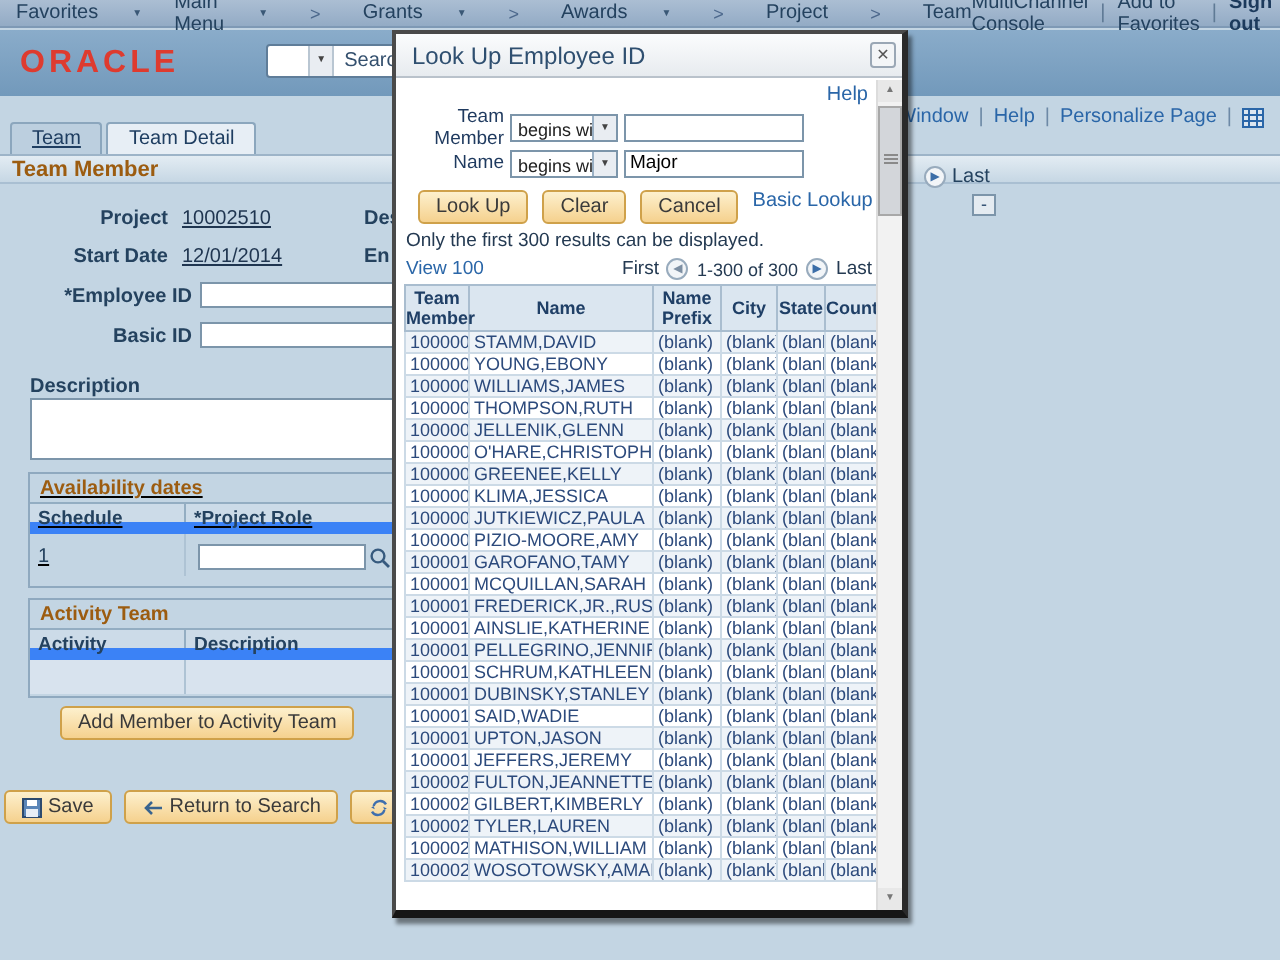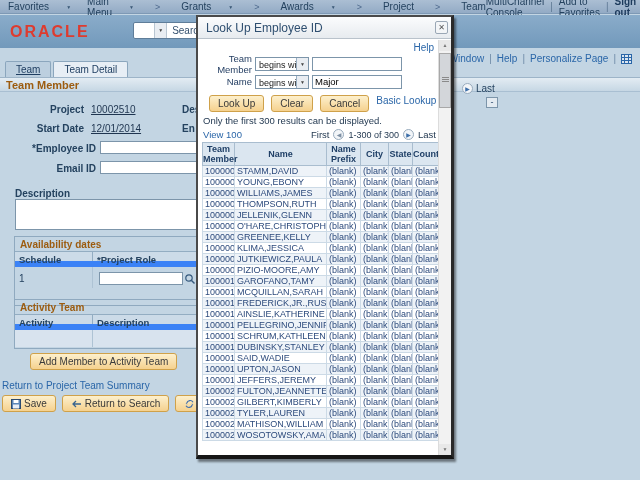--- a/index.html
+++ b/index.html
@@ -214,27 +214,27 @@
   <div class="val" style="left:91px;top:104px;">10002510</div>
   <div class="lbl" style="left:182px;top:104px;width:40px;text-align:left;">Desc</div>
 
   <div class="lbl" style="left:10px;top:123px;width:74px;">Start Date</div>
   <div class="val" style="left:91px;top:123px;">12/01/2014</div>
   <div class="lbl" style="left:182px;top:123px;width:30px;text-align:left;">En</div>
 
   <div class="lbl" style="left:4px;top:143px;width:92px;">*Employee ID</div>
   <div class="pg-input" style="left:100px;top:141px;width:104px;"></div>
 
-  <div class="lbl" style="left:4px;top:163px;width:92px;">Email ID</div>
+  <div class="lbl" style="left:4px;top:163px;width:92px;">Basic ID</div>
   <div class="pg-input" style="left:100px;top:161px;width:104px;"></div>
 
   <div class="lbl" style="left:15px;top:188px;width:80px;text-align:left;">Description</div>
   <div class="pg-area"></div>
 
-  <div class="grp" style="left:14px;top:236px;width:189px;height:70px;">
+  <div class="grp" style="left:14px;top:236px;width:189px;height:58px;text-decoration:underline;">
     <div class="grp-title">Availability dates</div>
     <div class="grp-cols">
       <div class="grp-col1">Schedule</div>
       <div class="grp-col2">*Project Role</div>
     </div>
     <div class="grp-row avail-row">
       <div class="grp-col1" style="height:100%;display:flex;align-items:center;">1</div>
       <div class="grp-col2" style="display:flex;align-items:center;font-weight:normal;">
         <span class="role-input"></span>
         <svg class="mag" width="12" height="12">
@@ -252,21 +252,20 @@
       <div class="grp-col2">Description</div>
     </div>
     <div class="grp-row act-row">
       <div class="grp-col1" style="height:100%;"></div>
       <div class="grp-col2"></div>
     </div>
   </div>
 
   <button class="btn add-member-btn">Add Member to Activity Team</button>
 
-  <a class="return-link" href="#" style="text-decoration:none;">Return to Project Team Summary</a>
 
   <div class="bottom-btns">
     <button class="btn">
       <svg width="10" height="10">
         <rect x="0.5" y="0.5" width="9" height="9" fill="#5b86b8" stroke="#2c4a6e"></rect>
         <rect x="2.5" y="1" width="5" height="3" fill="#fff"></rect>
         <rect x="2" y="5.5" width="6" height="4" fill="#e8eef5"></rect>
       </svg>
         <span>Save</span>
     </button>

